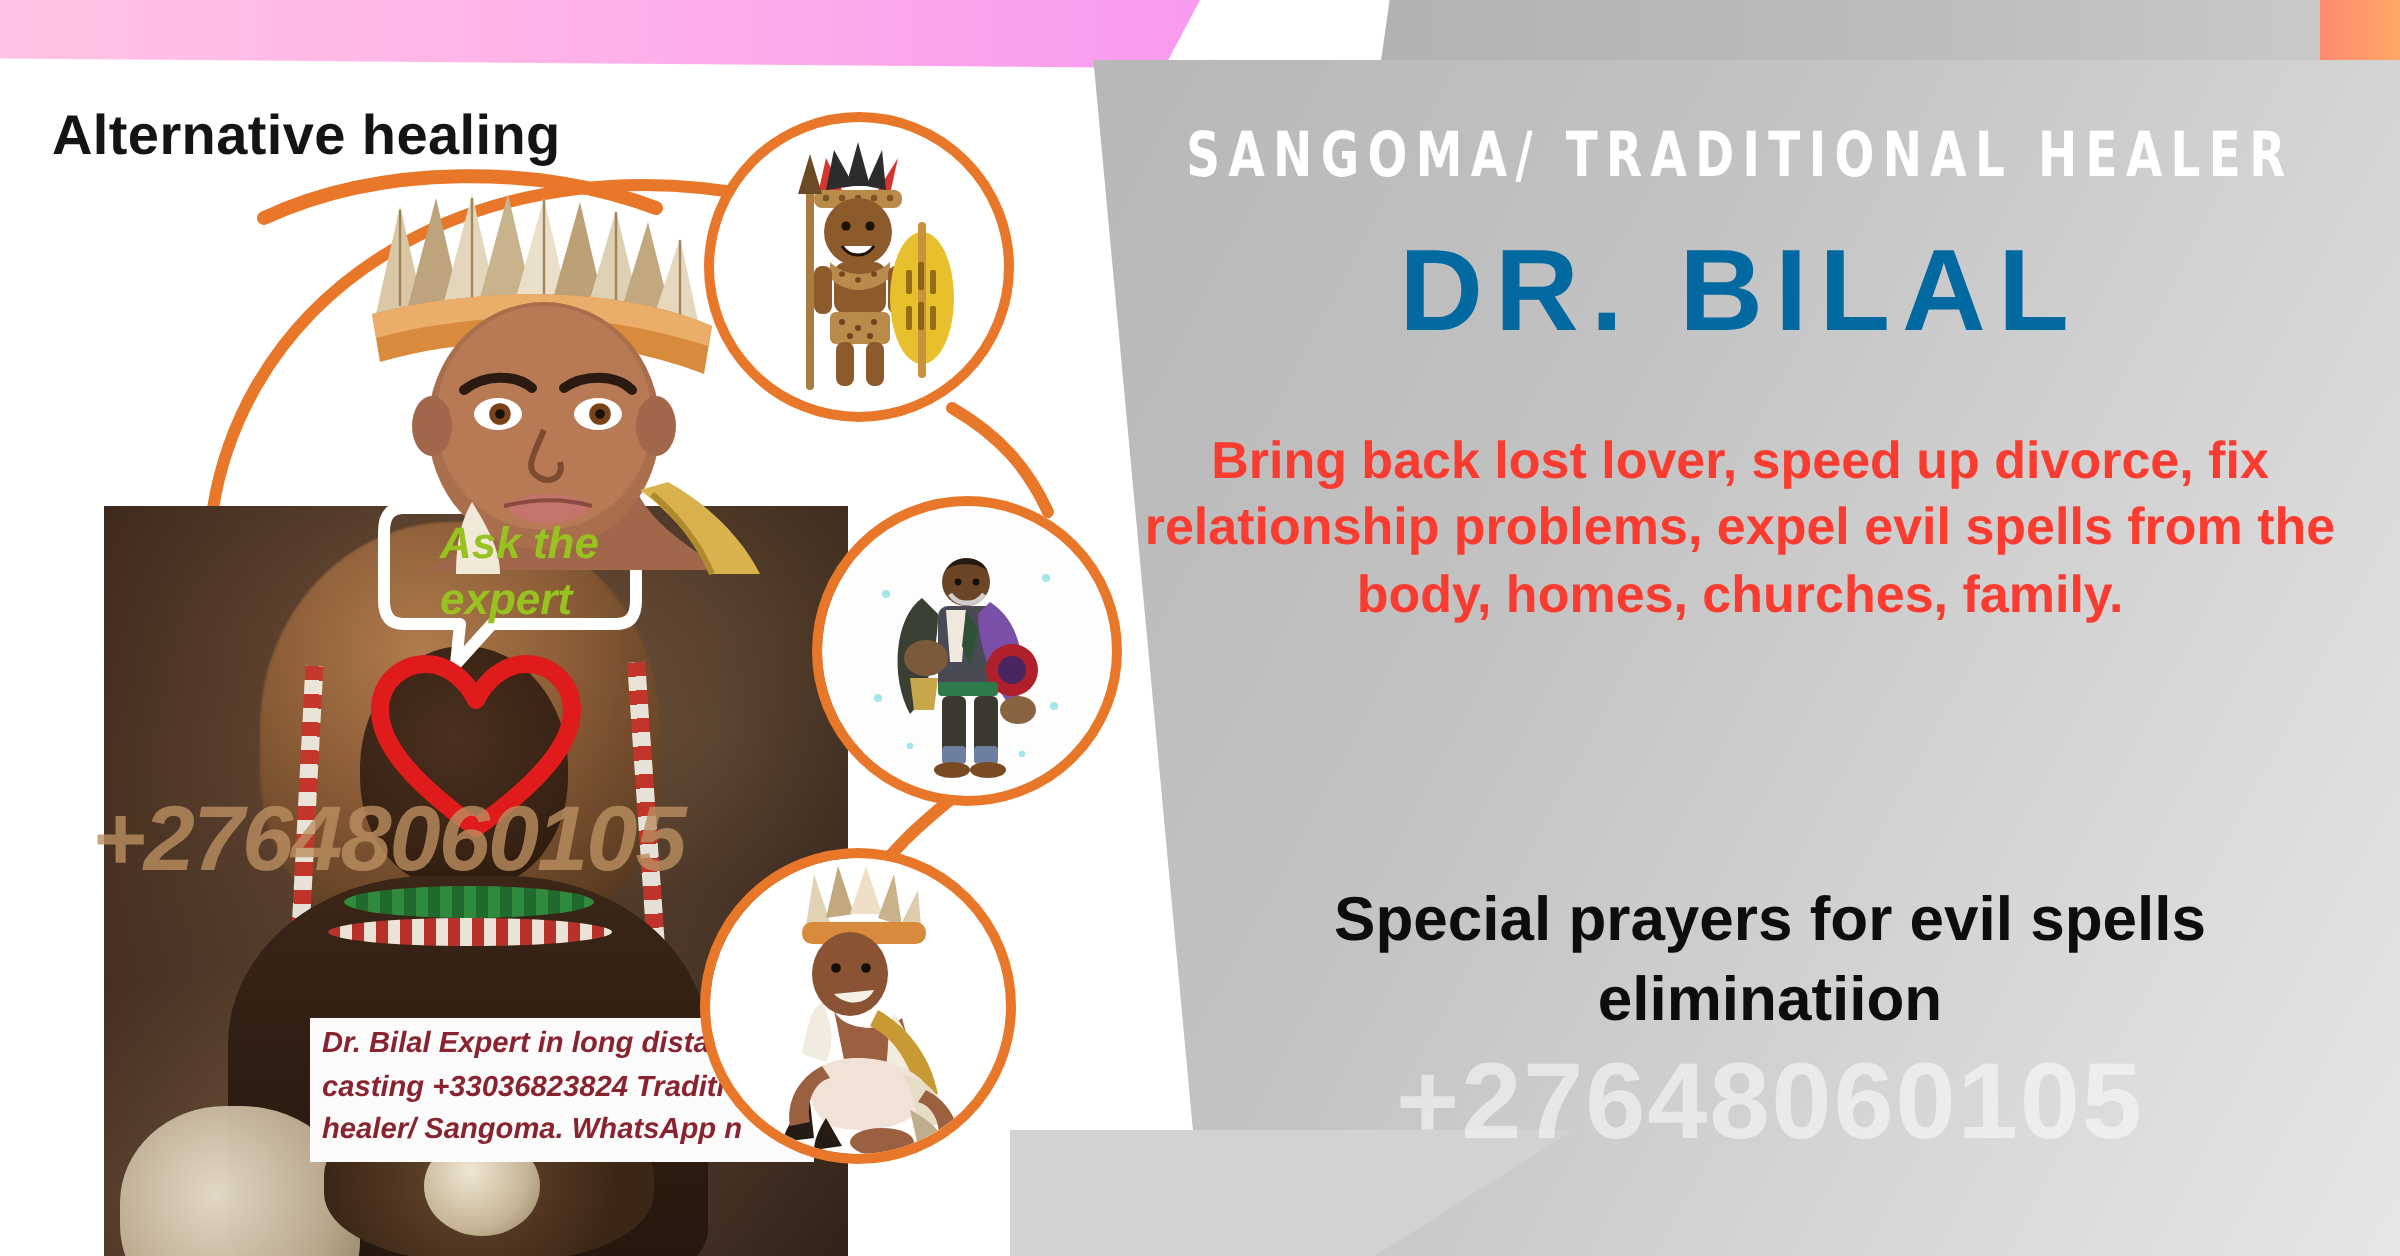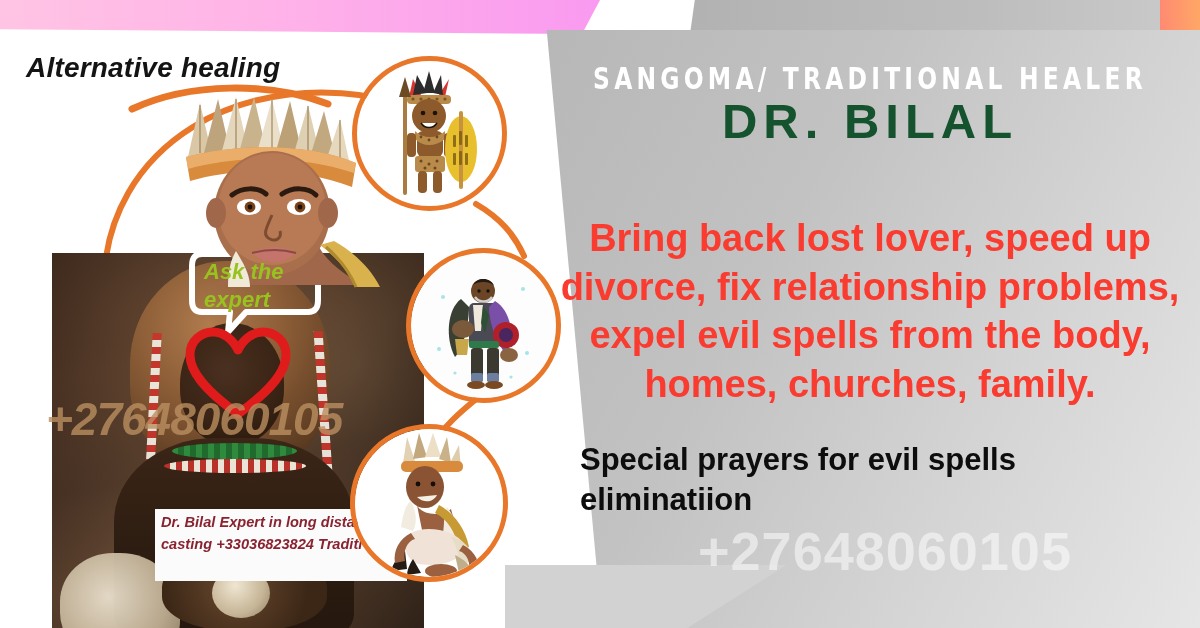--- a/index.html
+++ b/index.html
@@ -39,47 +39,46 @@
   .r-col{position:absolute;left:540px;top:0;width:660px;height:536px;}
   .kicker{
     position:absolute;left:0;top:60px;width:660px;
     text-align:center;color:#ffffff;
     font-family:"DejaVu Sans Condensed","Liberation Sans",sans-serif;
     font-weight:700;font-size:31px;letter-spacing:5px;
     transform:scaleX(0.84);transform-origin:center;
     white-space:nowrap;
   }
   .bigname{
-    position:absolute;left:0;top:96px;width:660px;
-    text-align:center;color:#14532d;
-    font-weight:700;font-size:49px;letter-spacing:6px;
+    position:absolute;left:0;top:116px;width:660px;
+    text-align:center;color:#0369a1;
+    font-weight:700;font-size:58px;letter-spacing:6px;
     line-height:1.05;white-space:nowrap;
   }
   .redblock{
     position:absolute;left:10px;top:214px;width:640px;
     text-align:center;color:#fa3b30;
-    font-weight:700;font-size:38px;line-height:1.28;
+    font-weight:700;font-size:26px;line-height:1.28;
   }
   .blackblock{
     position:absolute;left:40px;top:440px;width:610px;
-    color:#0d0d0d;
+    text-align:center;color:#0d0d0d;
     font-weight:700;font-size:31px;line-height:1.3;
   }
   .watermark-phone{
     position:absolute;left:30px;top:520px;width:630px;
     text-align:center;color:rgba(255,255,255,0.52);
     font-weight:700;font-size:54px;letter-spacing:1px;white-space:nowrap;
   }
 
   
   .alt-heal{
     position:absolute;left:26px;top:52px;
     font-weight:700;font-size:28px;color:#141414;letter-spacing:0.2px;
     z-index:14;
-    font-style:italic;
   }
   .alt-arc{position:absolute;left:130px;top:78px;z-index:13;}
 
   
   .figure-main{
     position:absolute;left:150px;top:95px;width:255px;height:190px;z-index:9;
   }
 
   
   .photo{
@@ -118,21 +117,21 @@
     background:radial-gradient(circle at 45% 40%,#6a4a30 0%,#3c2716 70%);}
   .photo .gourd{position:absolute;left:160px;top:315px;width:58px;height:50px;border-radius:50%;
     background:radial-gradient(circle at 40% 35%,#efe6d2 0%,#c6b596 60%,#8d7d5f 100%);}
   .photo .cloth{position:absolute;left:8px;top:300px;width:120px;height:110px;border-radius:44% 50% 38% 46%;
     background:radial-gradient(circle at 40% 40%,#e9dfcc 0%,#bfae92 60%,#8a7a5f 100%);opacity:.95;}
 
   .speech{
     position:absolute;left:190px;top:248px;width:130px;height:82px;z-index:8;
   }
   .speech-txt{
-    position:absolute;left:204px;top:258px;width:110px;z-index:9;
+    position:absolute;left:220px;top:258px;width:110px;z-index:9;
     color:#98c21f;font-weight:700;font-style:italic;font-size:22px;line-height:1.25;
   }
   .heart{position:absolute;left:186px;top:328px;z-index:8;}
   .wm-photo{
     position:absolute;left:46px;top:392px;width:400px;z-index:8;
     color:rgba(186,142,96,0.80);
     font-weight:700;font-style:italic;font-size:46px;white-space:nowrap;letter-spacing:-1px;
   }
   .caption{
     position:absolute;left:155px;top:509px;width:252px;height:72px;z-index:9;
@@ -261,20 +260,21 @@
     <svg width="104" height="92" viewBox="0 0 104 92">
       <path d="M52 86 C 16 60, 4 42, 4 27 C 4 12, 16 4, 27 4 C 38 4, 47 12, 52 22 C 57 12, 66 4, 77 4 C 88 4, 100 12, 100 27 C 100 42, 88 60, 52 86 Z" fill="none" stroke="#e01b1b" stroke-width="9" stroke-linejoin="round"></path>
     </svg>
   </div>
 
   <div class="wm-photo">+27648060105</div>
 
   <div class="caption">
     <span>Dr. Bilal Expert in long distan</span>
     <span>casting +33036823824 Traditi</span>
+    <span>healer/ Sangoma. WhatsApp n</span>
   </div>
 
   <div class="connector" style="left:470px;top:200px;">
     <svg width="70" height="60" viewBox="0 0 70 60">
       <path d="M6 4 C 30 18, 44 34, 54 56" stroke="#e8772a" stroke-width="6" fill="none" stroke-linecap="round"></path>
     </svg>
   </div>
   <div class="connector" style="left:418px;top:392px;">
     <svg width="70" height="60" viewBox="0 0 70 60">
       <path d="M62 4 C 42 20, 26 34, 12 56" stroke="#e8772a" stroke-width="6" fill="none" stroke-linecap="round"></path>

